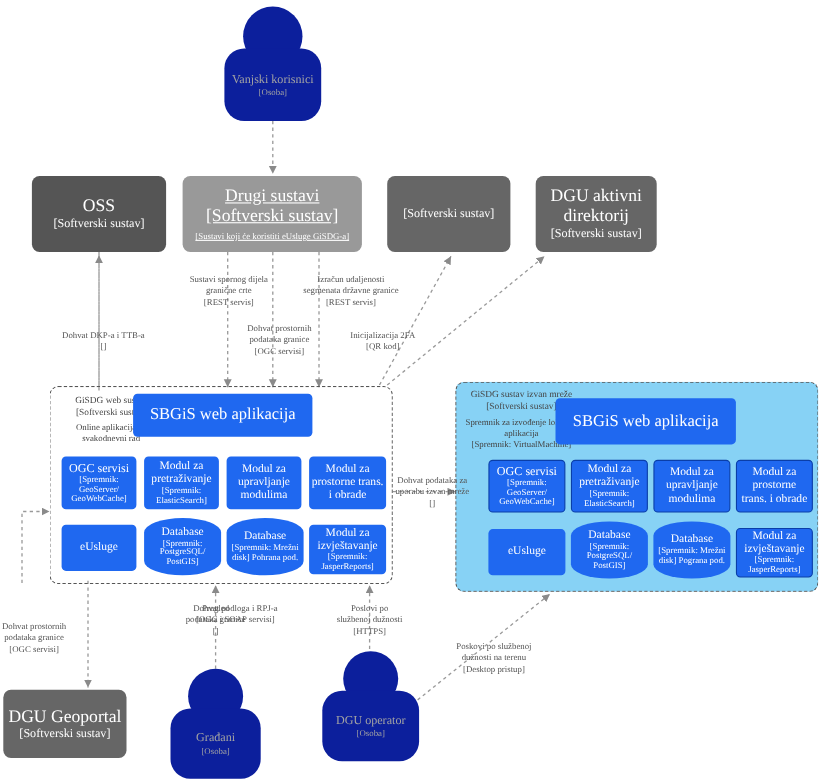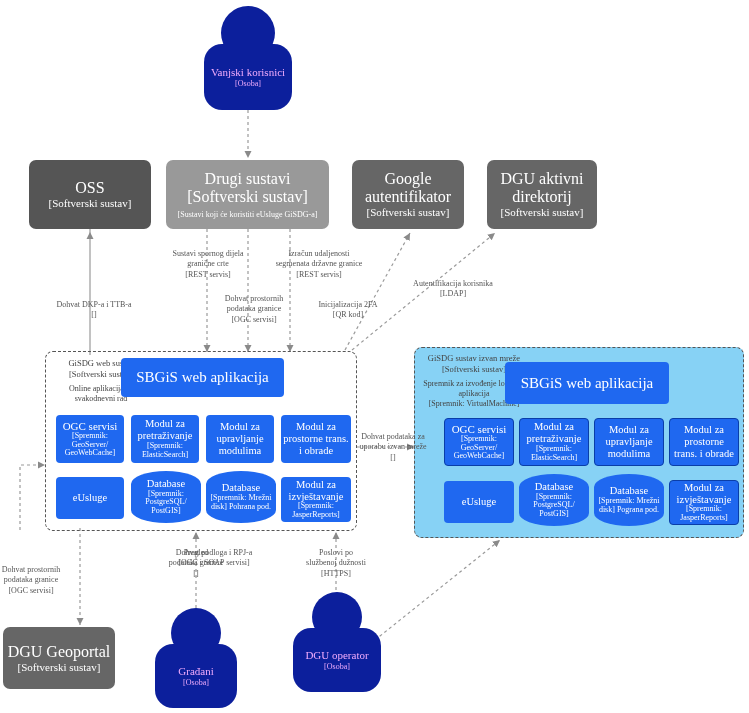--- a/index.html
+++ b/index.html
@@ -23,21 +23,21 @@
   .t-mod{font-size:10.5px;line-height:1.12;}
   .t-modsub{font-size:8px;line-height:1.1;}
   .t-ogc{font-size:11px;line-height:1.1;}
 
   
   .actor{position:absolute;}
   .actor .head{position:absolute;left:50%;transform:translateX(-50%);
       background:#0c1f9c;border-radius:50%;}
   .actor .body{position:absolute;left:0;background:#0c1f9c;border-radius:18px;
       display:flex;flex-direction:column;align-items:center;justify-content:center;
-      text-align:center;color:#f0abfc;box-sizing:border-box;}
+      text-align:center;color:#a3a3a3;box-sizing:border-box;}
 
   
   .container-box{position:absolute;box-sizing:border-box;border:1px dashed #555;
       border-radius:8px;}
   .cont-left{background:transparent;}
   .cont-right{background:#87d2f5;border:1px dashed #555;}
   .cont-label{position:absolute;text-align:center;color:#444;
       font-size:8.5px;line-height:1.25;}
   .cont-label .l-sub{font-size:8px;}
 
@@ -101,28 +101,27 @@
       <div class="t2">Vanjski korisnici</div>
       <div class="t3">[Osoba]</div>
     </div>
   </div>
 
   <div class="box sys-dark" style="left:29px;top:160px;width:122px;height:69px;">
     <div class="t1">OSS</div>
     <div class="t2">[Softverski sustav]</div>
   </div>
 
-  <div class="box sys-mid" style="left:166px;top:160px;width:163px;height:69px;padding:12px 4px;">
+  <div class="box sys-mid" style="left:166px;top:160px;width:163px;height:69px;padding:12px 4px;text-decoration:underline;">
     <div class="t1">Drugi sustavi</div>
     <div class="t1">[Softverski sustav]</div>
     <div class="t3" style="margin-top:4px;">[Sustavi koji će koristiti eUsluge GiSDG-a]</div>
   </div>
 
   <div class="box sys-dark2" style="left:352px;top:160px;width:112px;height:69px;">
-    <div class="t1" style="white-space:pre-line;">Google autentifikator</div>
     <div class="t2">[Softverski sustav]</div>
   </div>
 
   <div class="box sys-dark2" style="left:487px;top:160px;width:110px;height:69px;">
     <div class="t1" style="white-space:pre-line;">DGU aktivni direktorij</div>
     <div class="t2">[Softverski sustav]</div>
   </div>
 
   <div class="elabel" style="left:38px;top:300px;width:112px;white-space:pre-line;">Dohvat DKP-a i TTB-a
 []</div>
@@ -130,22 +129,20 @@
 granične crte
 [REST servis]</div>
   <div class="elabel" style="left:258px;top:249px;width:122px;white-space:pre-line;">Izračun udaljenosti
 segmenata državne granice
 [REST servis]</div>
   <div class="elabel" style="left:205px;top:294px;width:98px;white-space:pre-line;">Dohvat prostornih
 podataka granice
 [OGC servisi]</div>
   <div class="elabel" style="left:302px;top:300px;width:92px;white-space:pre-line;">Inicijalizacija 2FA
 [QR kod]</div>
-  <div class="elabel" style="left:393px;top:279px;width:120px;white-space:pre-line;">Autentifikacija korisnika
-[LDAP]</div>
 
   <div class="container-box cont-left" style="left:45px;top:351px;width:312px;height:180px;"></div>
 
   <div class="cont-label" style="left:48px;top:358px;width:106px;">
     <div>GiSDG web sustav</div>
     <div>[Softverski sustav]</div>
     <div class="l-sub" style="margin-top:5px;">Online aplikacija za svakodnevni rad</div>
   </div>
 
   <div class="box blue" style="left:121px;top:358px;width:163px;height:39px;">
@@ -259,20 +256,23 @@
 [OGC i SOAP servisi]</div>
   <div class="elabel" style="left:0px;top:565px;width:62px;white-space:pre-line;">Dohvat prostornih
 podataka granice
 [OGC servisi]</div>
   <div class="elabel" style="left:150px;top:548px;width:92px;white-space:pre-line;">Pregled
 podataka granice
 []</div>
   <div class="elabel" style="left:288px;top:548px;width:96px;white-space:pre-line;">Poslovi po
 službenoj dužnosti
 [HTTPS]</div>
+  <div class="elabel" style="left:393px;top:583px;width:112px;white-space:pre-line;">Poskovi po službenoj
+dužnosti na terenu
+[Desktop pristup]</div>
 
   <div class="box sys-dark2" style="left:3px;top:627px;width:112px;height:62px;">
     <div class="t1">DGU Geoportal</div>
     <div class="t2">[Softverski sustav]</div>
   </div>
 
   <div class="actor" style="left:155px;top:608px;width:82px;height:100px;">
     <div class="head" style="top:0;width:50px;height:50px;"></div>
     <div class="body" style="top:36px;width:82px;height:64px;">
       <div class="t2">Građani</div>

